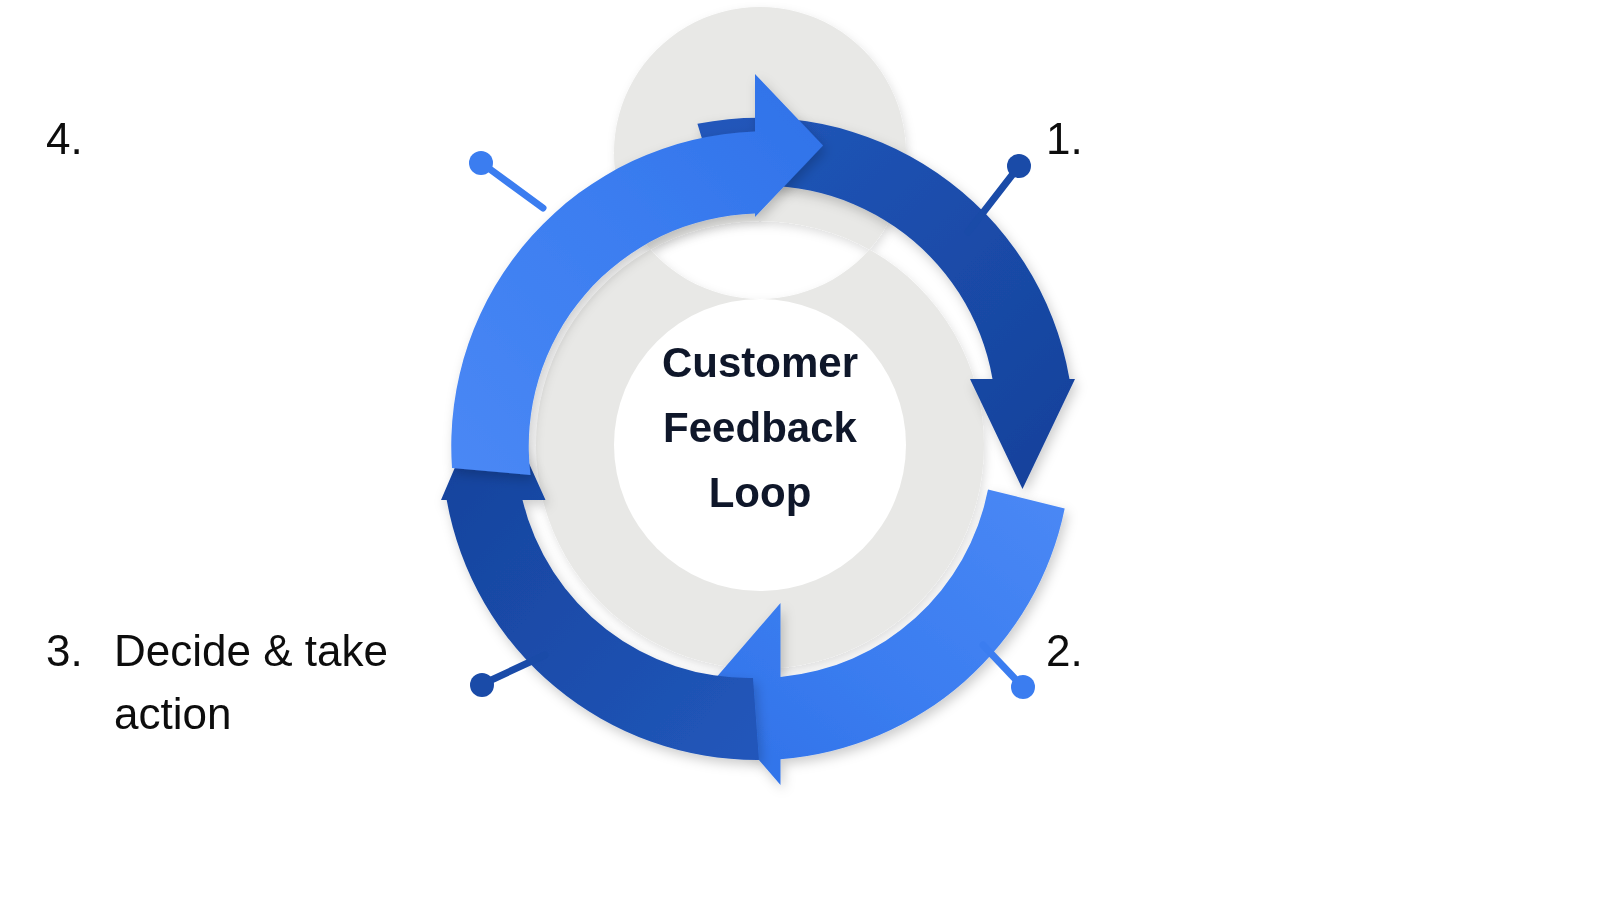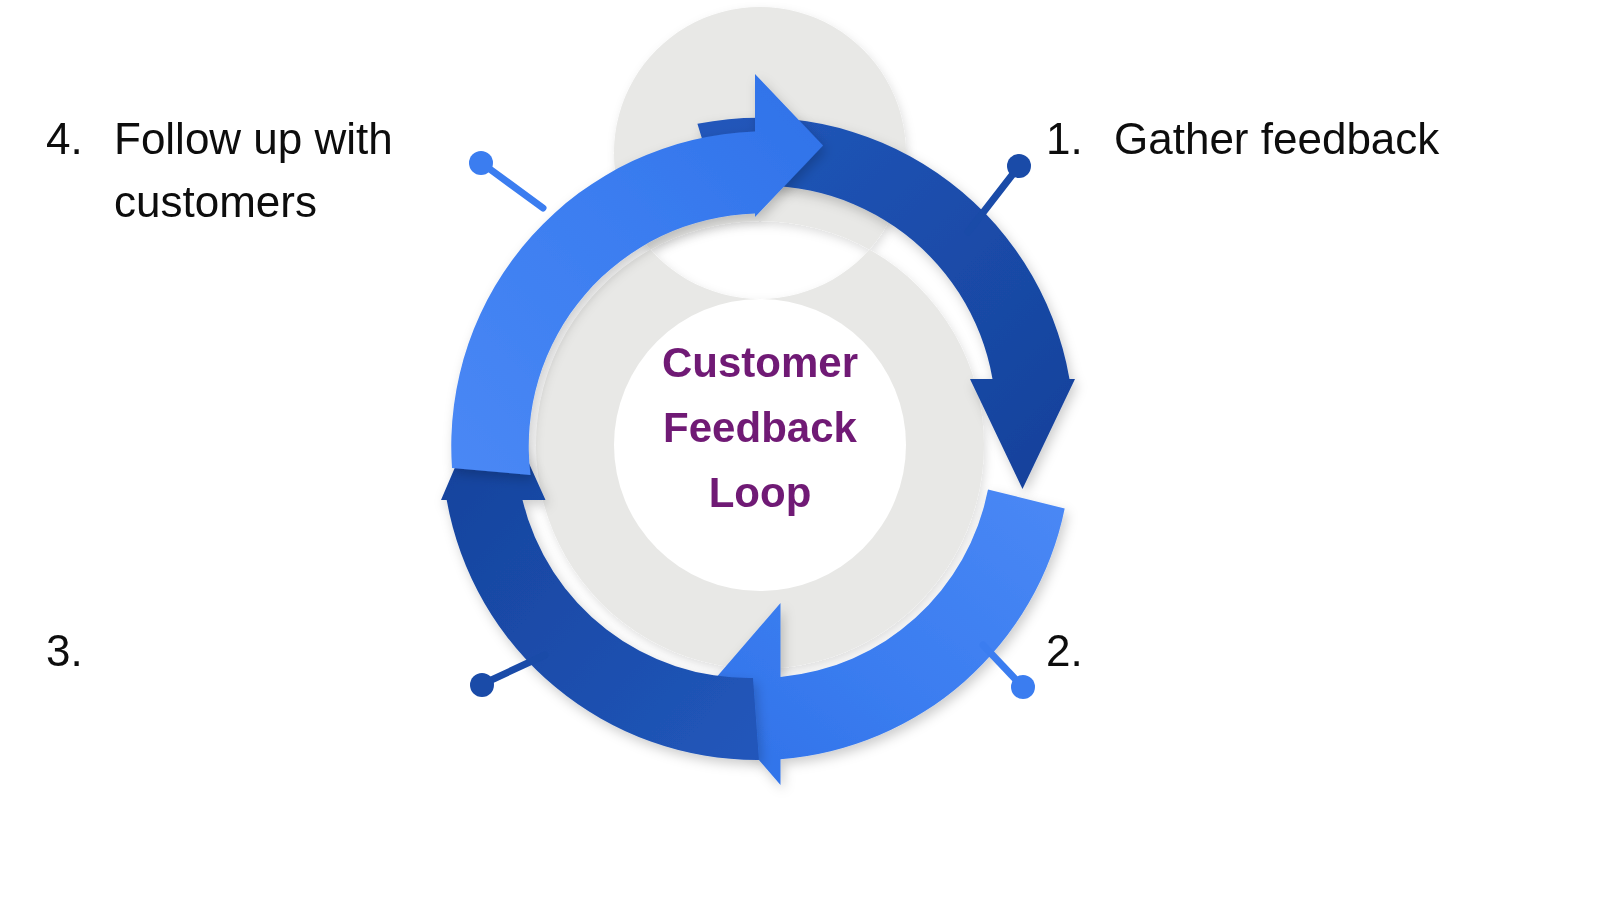--- a/index.html
+++ b/index.html
@@ -59,21 +59,21 @@
   #center-caption {
     position: absolute;
     left: 560px;
     top: 330px;
     width: 400px;
     text-align: center;
     font-family: "Liberation Sans", sans-serif;
     font-size: 42px;
     font-weight: bold;
     line-height: 1.55;
-    color: #701a75;
+    color: #0f172a;
     white-space: pre-line;
   }
 </style>
 </head>
 <body>
 
 <div id="stage">
 
   <svg id="cycle-svg" viewBox="0 0 1599 900">
     <defs>
@@ -184,30 +184,29 @@
       <circle cx="481" cy="163" r="12" fill="#3b7df0"></circle>
     </g>
   </svg>
 
   <div id="center-caption">Customer
 Feedback
 Loop</div>
 
   <div class="label" id="label-1">
     <span class="num">1.</span>
-    <span class="txt">Gather feedback</span>
   </div>
 
   <div class="label" id="label-2">
     <span class="num">2.</span>
   </div>
 
   <div class="label" id="label-3">
     <span class="num">3.</span>
+    <span class="txt">Decide &amp; take
+action</span>
   </div>
 
   <div class="label" id="label-4">
     <span class="num">4.</span>
-    <span class="txt">Follow up with
-customers</span>
   </div>
 
 </div>
 
 </body></html>

